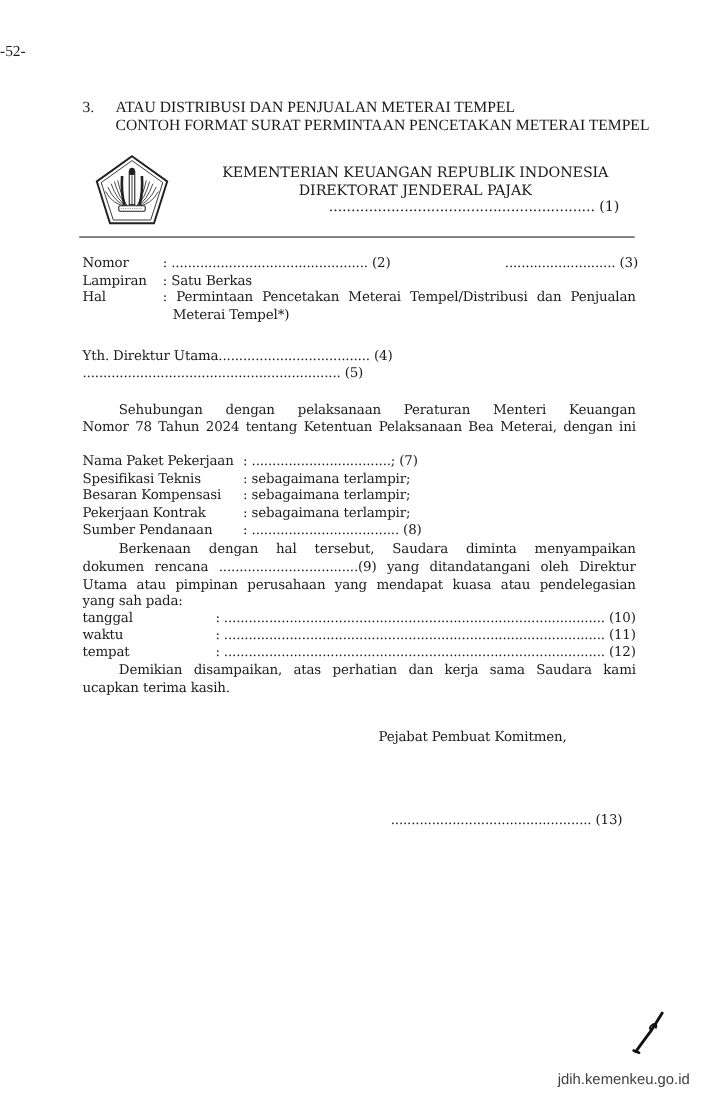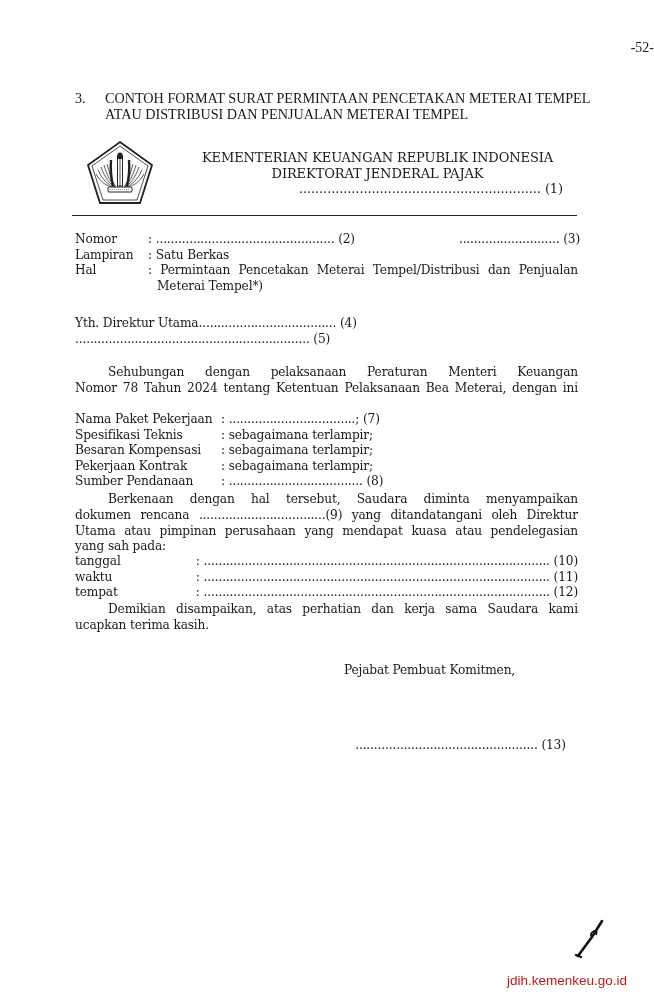--- a/index.html
+++ b/index.html
@@ -1,21 +1,21 @@
 <!DOCTYPE html>
 <html><head>
 <meta charset="utf-8">
 <style>
   * { margin: 0; padding: 0; box-sizing: border-box; }
   html, body { width: 654px; height: 1000px; background: #ffffff; overflow: hidden; }
   body { position: relative; font-family: "DejaVu Serif", "Liberation Serif", serif; color: #1a1a1a; }
   .page { position: absolute; left: 0; top: 0; width: 654px; height: 1000px; }
   .bk { font-family: "DejaVu Serif", serif; font-size: 12.2px; letter-spacing: -0.15px; }
 
-  .page-number { position: absolute; top: 40px; left: 0; width: 654px; text-align: right; font-family: "Liberation Serif", serif; font-size: 14px; }
+  .page-number { position: absolute; top: 40px; left: 0; width: 654px; text-align: left; font-family: "Liberation Serif", serif; font-size: 14px; }
 
   .section-heading { position: absolute; left: 75px; top: 90px; font-family: "Liberation Serif", serif; font-size: 14.2px; line-height: 16px; }
   .section-heading .num { position: absolute; left: 0; top: 0; }
   .section-heading .txt { position: absolute; left: 30px; top: 0; width: 520px; }
 
   .logo { position: absolute; left: 86px; top: 140px; width: 68px; height: 66px; }
 
   .kop { position: absolute; left: 190px; top: 150px; width: 375px; text-align: center; font-family: "DejaVu Serif", serif; font-size: 13px; line-height: 15.5px; letter-spacing: -0.1px; }
   .kop .line { display: block; white-space: nowrap; }
   .kop .dots-line { text-align: right; padding-right: 2px; }
@@ -42,34 +42,34 @@
 
   .schedule { position: absolute; left: 75px; width: 503px; }
   .schedule .slabel { position: absolute; left: 0; }
   .schedule .svalue { position: absolute; left: 57px; right: 0; text-align: right; overflow: hidden; }
 
   .signature-title { position: absolute; left: 344px; top: 663px; }
   .signature-line { position: absolute; left: 344px; top: 738px; width: 233px; text-align: center; }
 
   .paraf { position: absolute; left: 572px; top: 915px; width: 40px; height: 45px; }
 
-  .footer-link { position: absolute; left: 507px; top: 973px; font-family: "Liberation Sans", sans-serif; font-size: 13.5px; color: #b91c1c; text-decoration: none; }
+  .footer-link { position: absolute; left: 507px; top: 973px; font-family: "Liberation Sans", sans-serif; font-size: 13.5px; color: #404040; text-decoration: none; }
 </style>
 </head>
 <body>
 
 <div class="page">
 
   <div class="page-number">-52-</div>
 
   <div class="section-heading">
     <span class="num">3.</span>
     <div class="txt">
+      <div>ATAU DISTRIBUSI DAN PENJUALAN METERAI TEMPEL</div>
       <div>CONTOH FORMAT SURAT PERMINTAAN PENCETAKAN METERAI TEMPEL</div>
-      <div>ATAU DISTRIBUSI DAN PENJUALAN METERAI TEMPEL</div>
     </div>
   </div>
 
   <svg class="logo" viewBox="0 0 68 66">
     <polygon points="34,2 66,25 54,63 14,63 2,25" fill="none" stroke="#222" stroke-width="1.8"></polygon>
     <polygon points="34,6 62,26 51,60 17,60 6,26" fill="none" stroke="#222" stroke-width="0.8"></polygon>
 
     <g stroke="#333" stroke-width="0.8" fill="none">
       <path d="M30,48 Q18,44 12,30"></path>
         <path d="M30,48 Q20,42 15,27"></path>

